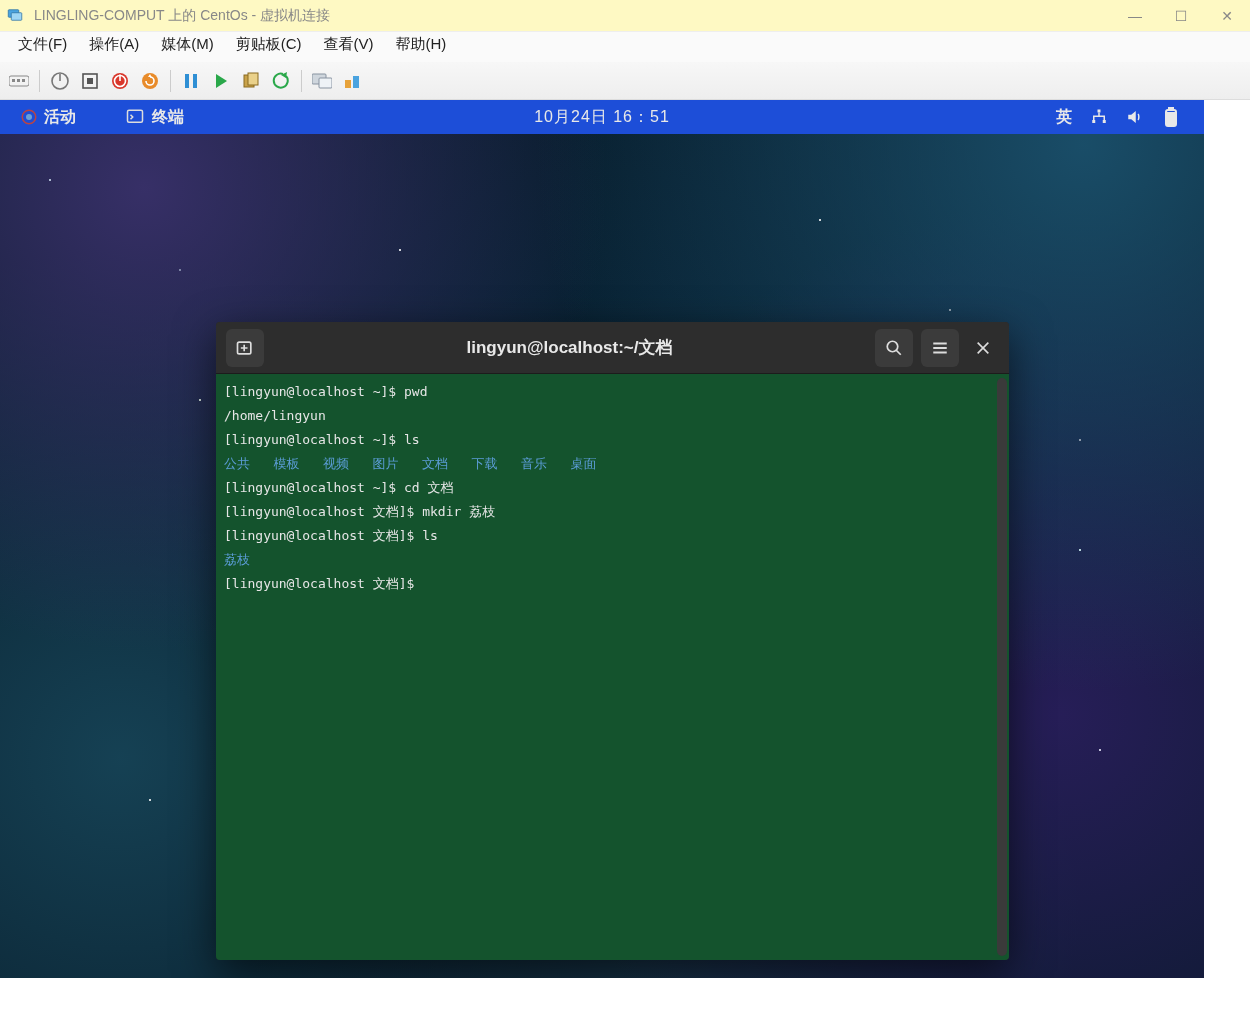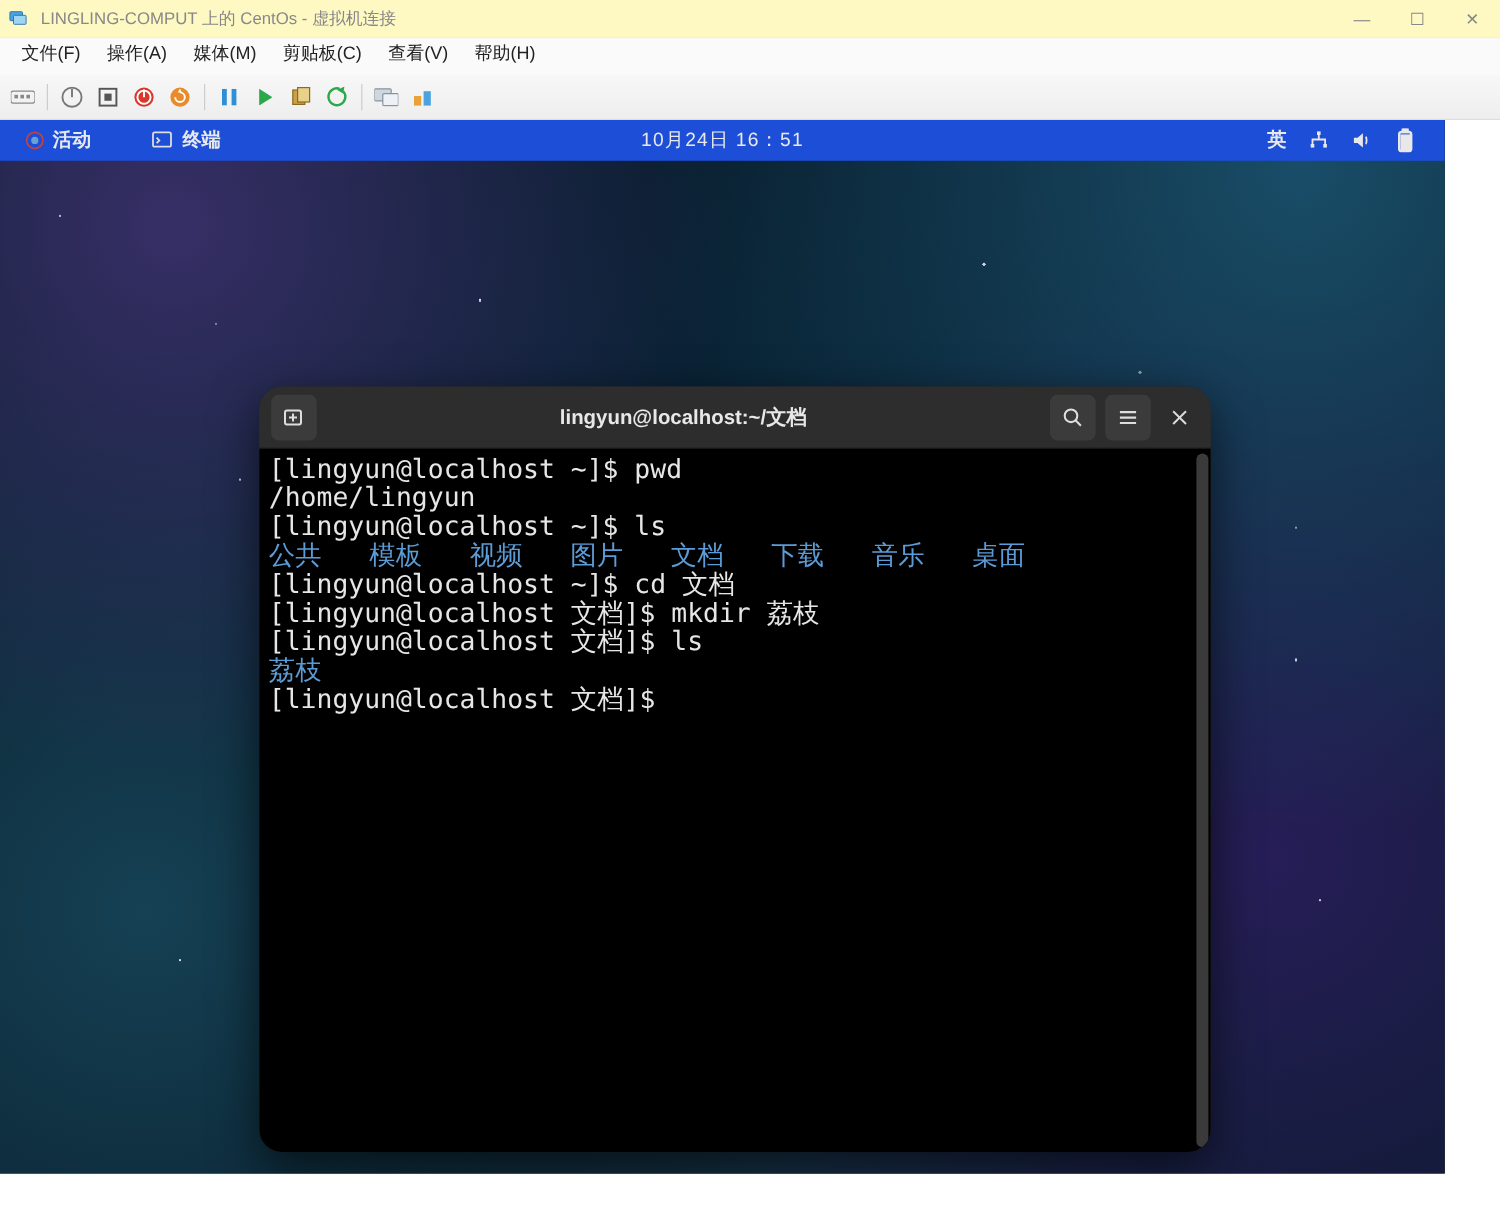--- a/index.html
+++ b/index.html
@@ -108,21 +108,21 @@
     .gnome-center { position:absolute; left:50%; transform:translateX(-50%); font-weight:400; letter-spacing:1px;}
     .gnome-right { margin-left:auto; display:flex; align-items:center; gap:18px; padding-right:10px;}
     .g-icon { width:18px; height:18px; display:inline-flex; align-items:center; justify-content:center;}
 
     
     .term-window {
       position:absolute;
       left:216px; top:222px;
       width:793px; height:638px;
       background:#2a2a2a;
-      border-radius:19px;
+      border-radius:4px;
       box-shadow: 0 12px 40px rgba(0,0,0,0.6);
       display:flex; flex-direction:column;
       overflow:hidden;
     }
     .term-titlebar {
       height:52px;
       background:#2d2d2d;
       border-bottom:1px solid #1c1c1c;
       display:flex; align-items:center;
       padding: 0 10px;
@@ -133,24 +133,24 @@
     .term-btn {
       width:38px; height:38px; border-radius:6px;
       background:#3b3b3b;
       display:flex; align-items:center; justify-content:center;
       color:#ddd;
     }
     .term-btn.plain { background: transparent; width:32px;}
     .term-body {
       flex:1;
       position:relative;
-      background:#000000;
+      background:#14532d;
       color:#e6e6e6;
       font-family: "DejaVu Sans Mono","Consolas",monospace;
-      font-size:22px;
+      font-size:13px;
       line-height:24px;
       padding: 6px 8px;
     }
     .term-scrollbar {
       position:absolute; right:2px; top:4px; bottom:4px; width:10px;
       background:#3a3a3a; border-radius:6px;
     }
     .term-line { white-space: pre; }
     .dir-color { color:#5b9cd6; }
 

